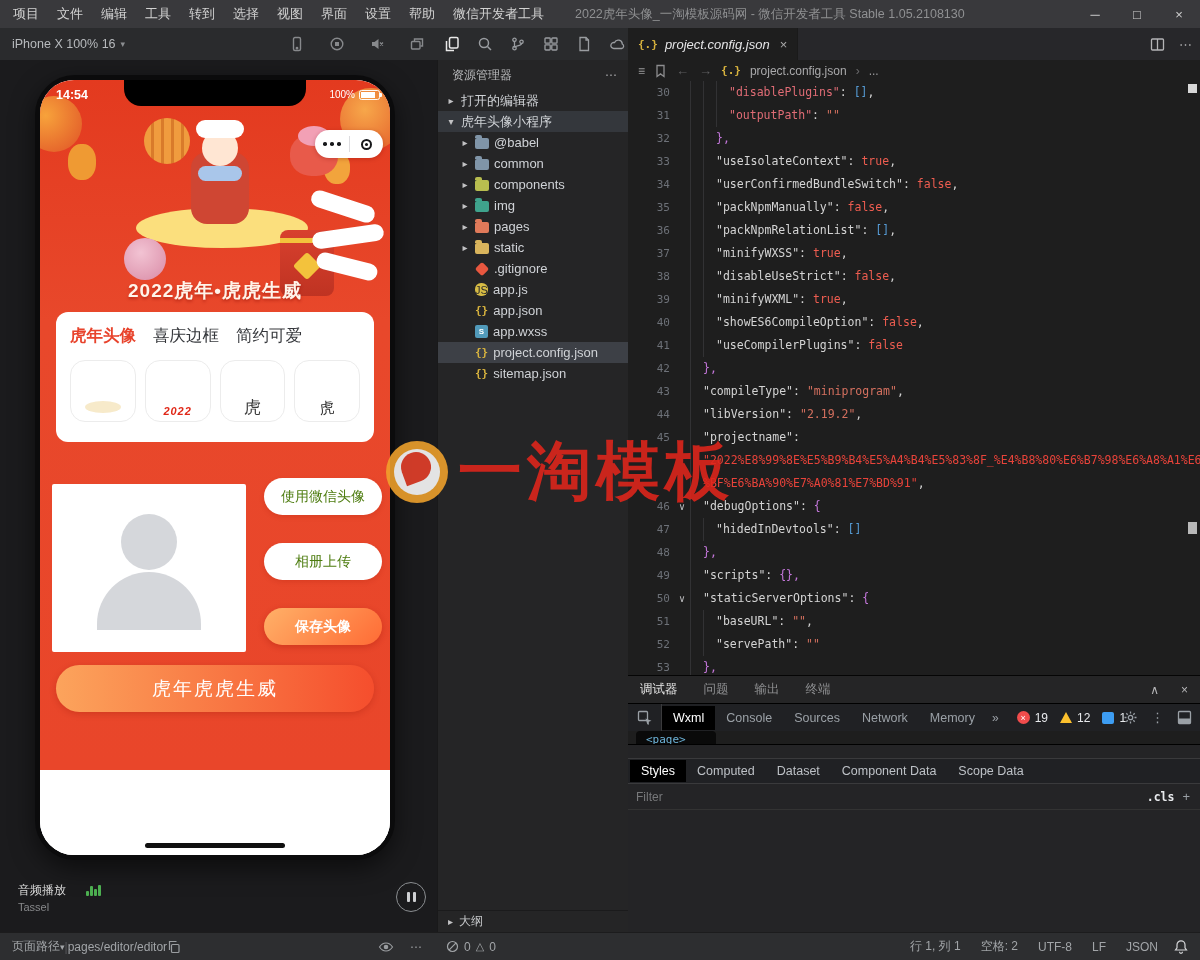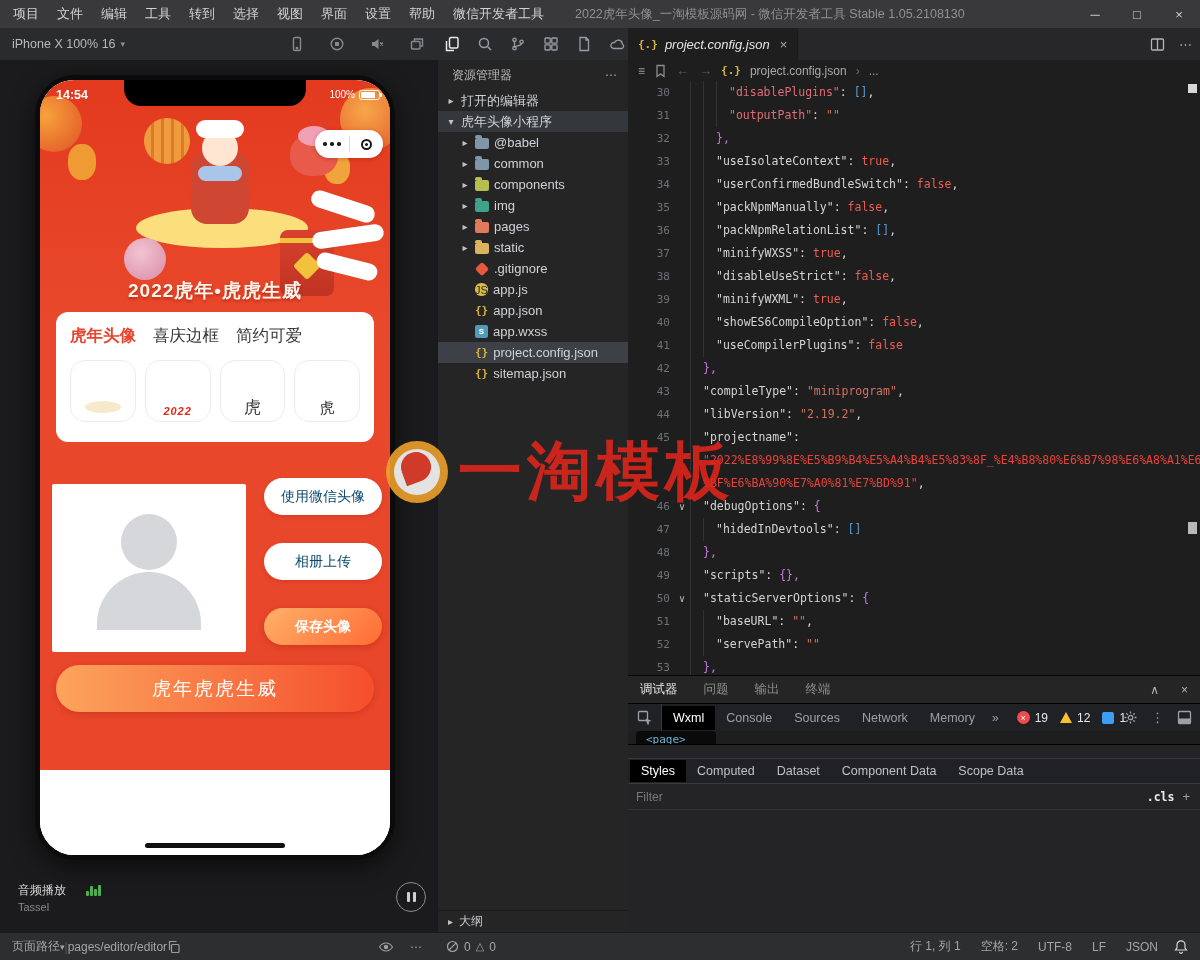--- a/index.html
+++ b/index.html
@@ -86,21 +86,21 @@
   .art.y2022{color:#e02818;font-weight:bold;font-style:italic;letter-spacing:1px}
   .art.ink{font-family:"DejaVu Serif",serif;font-size:17px;color:#3b3b3b;bottom:2px}
   .art.ink2{font-family:"DejaVu Serif",serif;font-size:15px;color:#2e2e2e;bottom:3px;transform:rotate(-8deg)}
 
   
   .avatar-box{position:absolute;left:12px;top:404px;width:194px;height:168px;background:#fff;border-radius:2px;z-index:4}
   .sil-head{position:absolute;left:50%;transform:translateX(-50%);top:30px;width:56px;height:56px;border-radius:50%;background:#d5d7db}
   .sil-body{position:absolute;left:50%;transform:translateX(-50%);bottom:22px;width:104px;height:58px;border-radius:52px 52px 0 0;background:#d5d7db}
   .pill-col{position:absolute;right:8px;top:398px;display:flex;flex-direction:column;gap:28px;z-index:4}
   .pill{width:118px;height:37px;border-radius:19px;display:flex;align-items:center;justify-content:center;font-size:14px}
-  .pill-w{background:#fff;color:#0c4a6e;box-shadow:0 2px 5px rgba(150,20,0,.18)}
+  .pill-w{background:#fff;color:#4d7c0f;box-shadow:0 2px 5px rgba(150,20,0,.18)}
   .pill-o{background:linear-gradient(135deg,#ffb168,#ff6b35);color:#fff;font-weight:bold;box-shadow:0 2px 6px rgba(150,20,0,.3)}
   .bigbtn{position:absolute;left:16px;right:16px;top:585px;height:47px;border-radius:24px;background:linear-gradient(90deg,#fca45c,#f54e2d);display:flex;align-items:center;justify-content:center;color:#fff;font-size:19px;letter-spacing:2px;z-index:4;box-shadow:0 2px 6px rgba(140,20,0,.25)}
 
   
   .white-zone{position:absolute;left:0;right:0;top:690px;bottom:0;background:#fff}
   .homebar{position:absolute;left:50%;transform:translateX(-50%);bottom:7px;width:140px;height:5px;border-radius:3px;background:#101010}
 
   
   .audio-title{position:absolute;left:18px;top:822px;color:#d9d9d9;font-size:12px;display:flex;align-items:center;gap:20px}
   .eq{display:flex;align-items:flex-end;gap:1.5px;height:11px}

